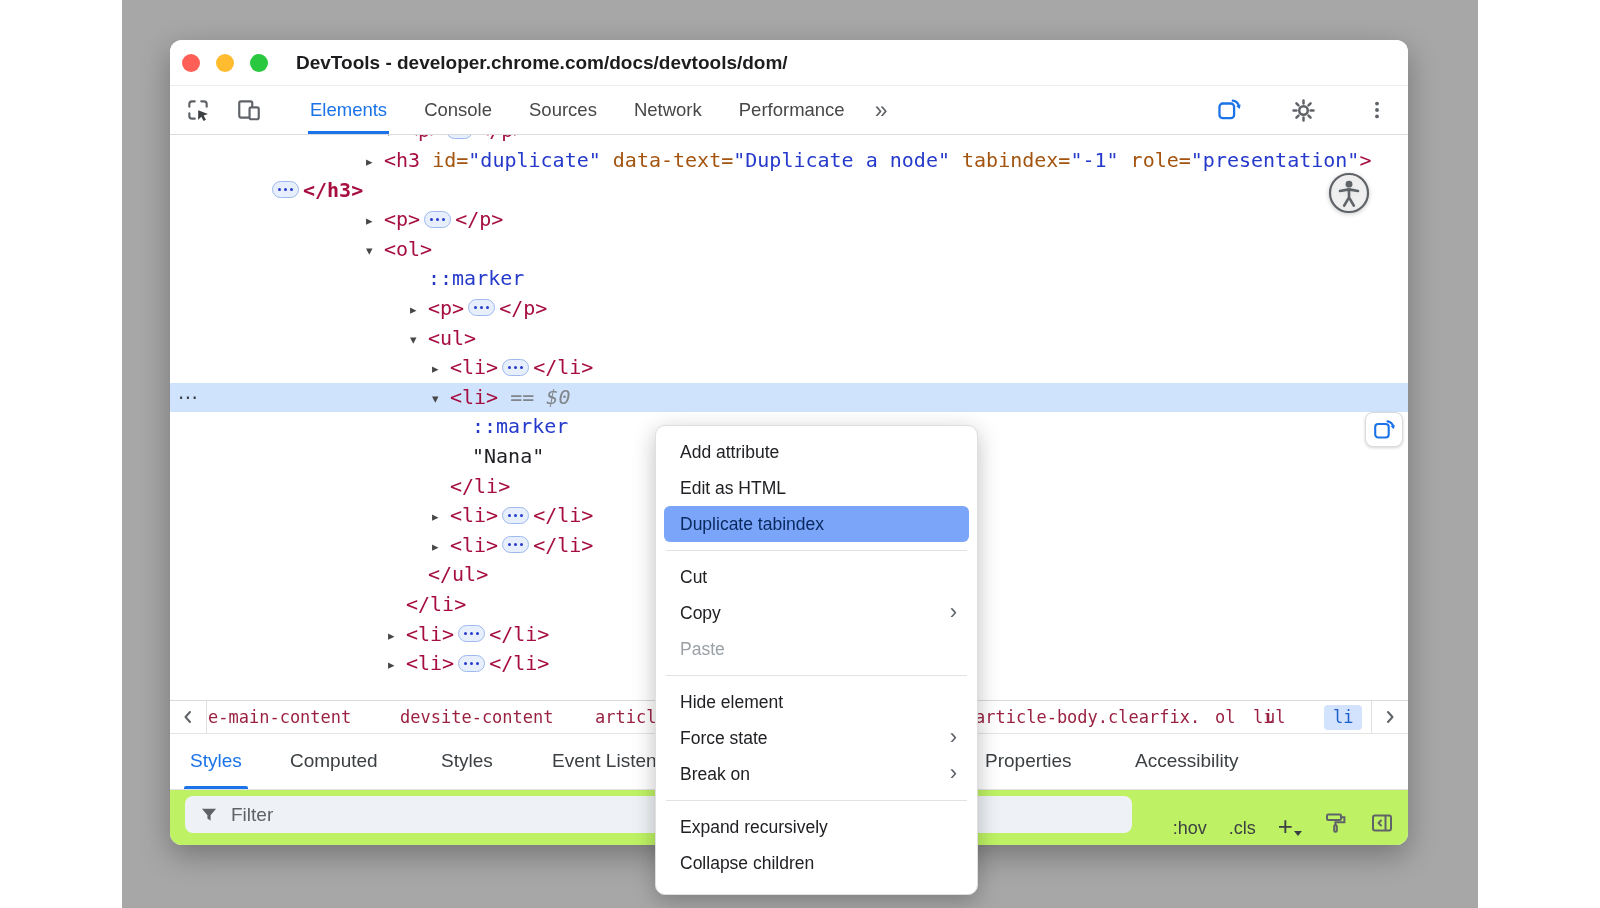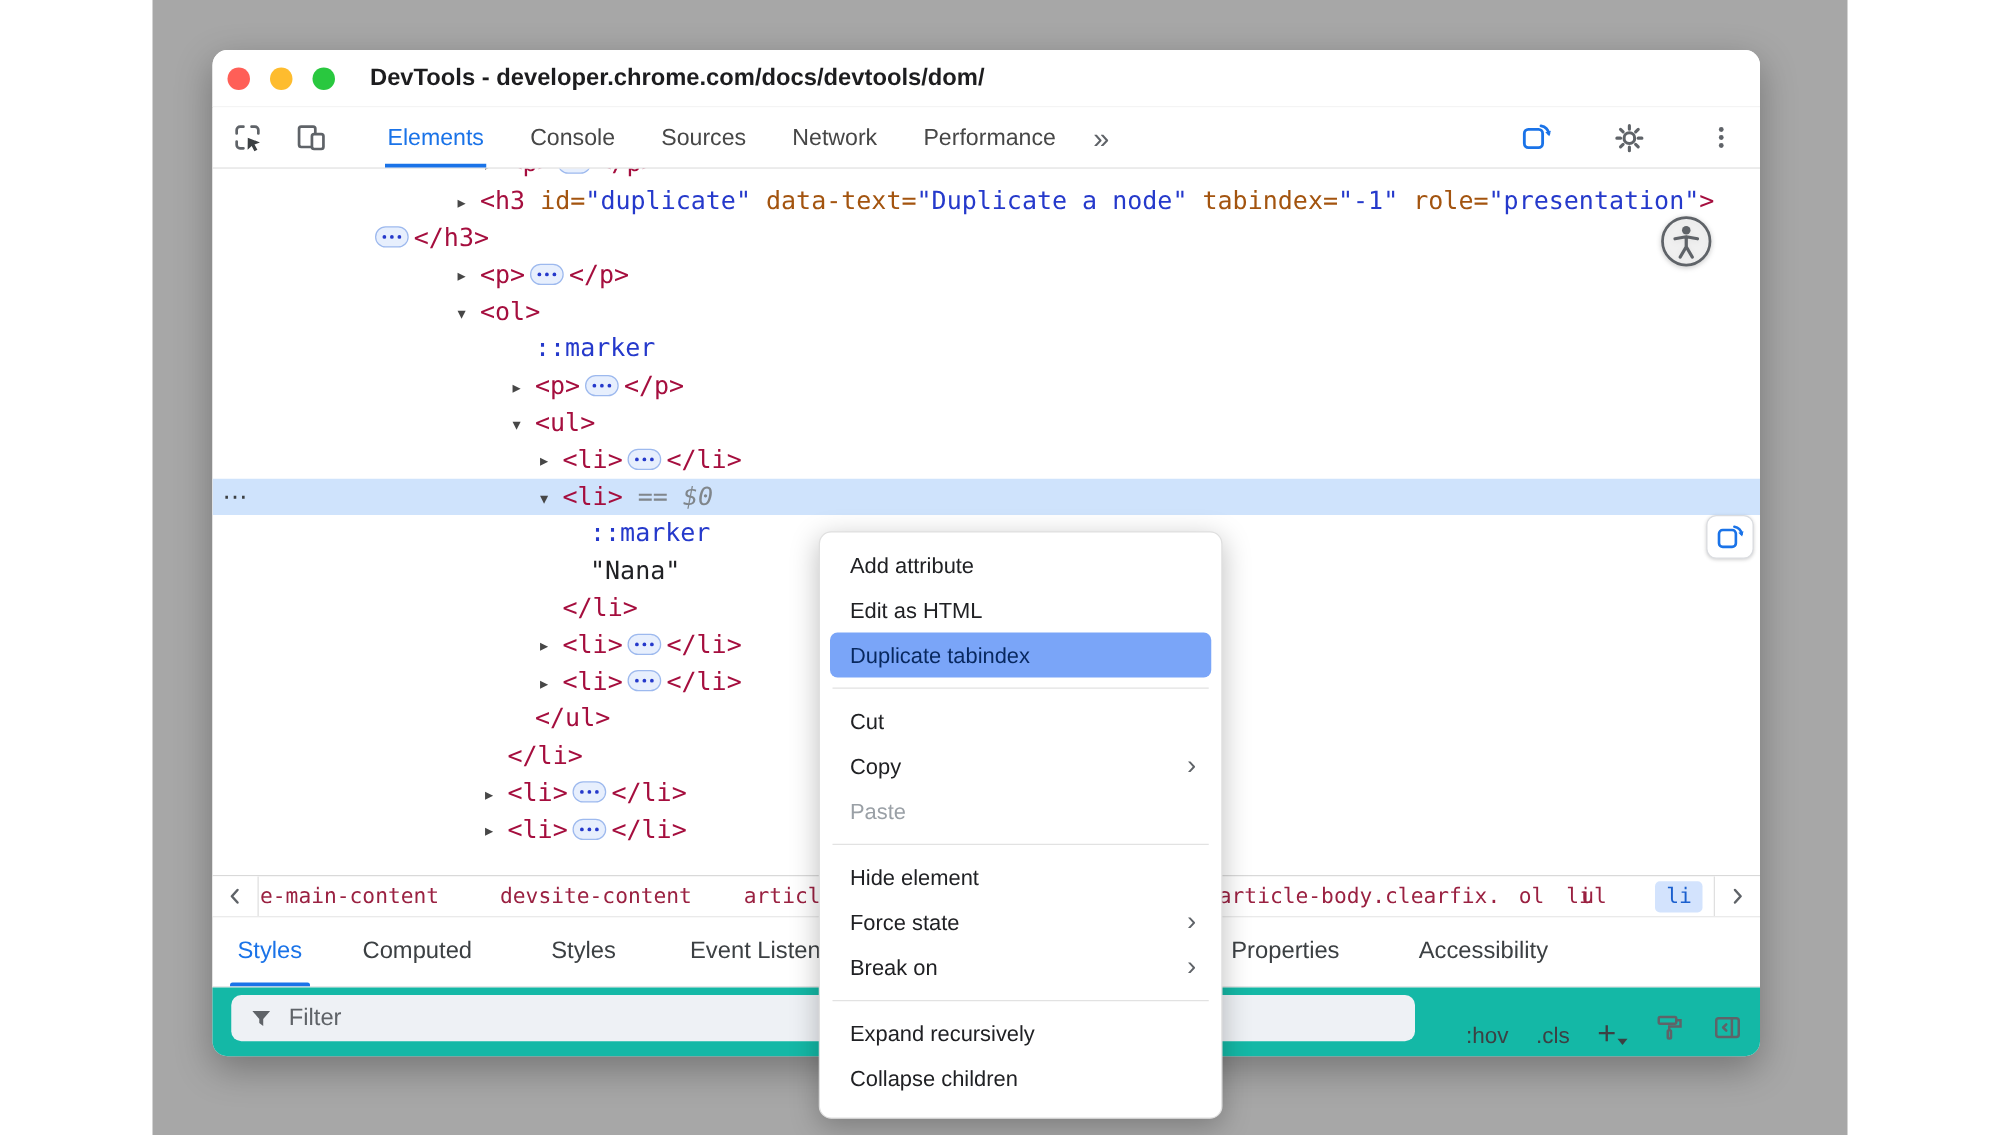--- a/index.html
+++ b/index.html
@@ -61,21 +61,21 @@
   .crumb { position:absolute; top:0; line-height:32px; font-family:"DejaVu Sans Mono", monospace; font-size:17px; color:#9a2141; }
   .crumb.selected { background:#d3e3fd; color:#1a5fce; border-radius:4px; line-height:25px; top:4px; padding:0 9px; }
 
   
   .styles-tabs { position:absolute; top:694px; left:0; right:0; height:56px; background:#fff; border-bottom:1px solid #e0e0e0; z-index:7; }
   .st-tab { position:absolute; top:0; height:100%; line-height:54px; font-size:19px; color:#3c4043; }
   .st-tab.active { color:#1a73e8; }
   .st-tab.active::after { content:""; position:absolute; left:-6px; right:-6px; bottom:0; height:3px; background:#1a73e8; border-radius:2px 2px 0 0; }
 
   
-  .filter-row { position:absolute; top:750px; bottom:0; left:0; right:0; background:#14b8a6; border-radius:0 0 12px 12px; z-index:7; }
+  .filter-row { position:absolute; top:750px; bottom:0; left:0; right:0; background:#bef264; border-radius:0 0 12px 12px; z-index:7; }
   .filter-input { position:absolute; left:15px; top:6px; width:947px; height:37px; background:#eef1f5; border-radius:8px;
                   display:flex; align-items:center; padding-left:14px; gap:12px; }
   .filter-ph { font-size:19px; color:#5f6368; }
   .filter-right { position:absolute; right:14px; top:0; height:49px; display:flex; align-items:flex-end; gap:22px; }
   .toggle-txt { font-size:18px; color:#3c4043; }
   .plus-wrap { display:flex; align-items:flex-end; }
   .plus { font-size:26px; line-height:26px; color:#3c4043; }
   .plus-caret { width:0; height:0; border-left:4px solid transparent; border-right:4px solid transparent;
                 border-top:5px solid #3c4043; margin:0 0 3px 1px; }
 
@@ -148,21 +148,21 @@
               <circle cx="12" cy="19" r="2.1" fill="#5f6368"></circle>
           </svg>
         </div>
       </div>
     </div>
 
     <div class="tree">
       <div class="tree-inner">
           <div class="row" style="padding-left: 218px;"><span class="twisty">▸</span><span class="tok-tag">&lt;p&gt;</span><span class="pill"></span><span class="tok-tag">&lt;/p&gt;</span></div>
           <div class="row" style="padding-left: 196px;"><span class="twisty">▸</span><span class="tok-tag">&lt;h3 </span><span class="tok-attr">id=</span><span class="tok-val">"duplicate"</span><span class="tok-plain"> </span><span class="tok-attr">data-text=</span><span class="tok-val">"Duplicate a node"</span><span class="tok-plain"> </span><span class="tok-attr">tabindex=</span><span class="tok-val">"-1"</span><span class="tok-plain"> </span><span class="tok-attr">role=</span><span class="tok-val">"presentation"</span><span class="tok-tag">&gt;</span></div>
-          <div class="row" style="padding-left: 108px;"><span class="twisty"></span><span class="pill"><i></i><i></i><i></i></span><span class="tok-tag">&lt;/h3&gt;</span></div>
+          <div class="row" style="padding-left: 80px; font-weight: bold;"><span class="twisty"></span><span class="pill"><i></i><i></i><i></i></span><span class="tok-tag">&lt;/h3&gt;</span></div>
           <div class="row" style="padding-left: 196px;"><span class="twisty">▸</span><span class="tok-tag">&lt;p&gt;</span><span class="pill"><i></i><i></i><i></i></span><span class="tok-tag">&lt;/p&gt;</span></div>
           <div class="row" style="padding-left: 196px;"><span class="twisty">▾</span><span class="tok-tag">&lt;ol&gt;</span></div>
           <div class="row" style="padding-left: 240px;"><span class="twisty"></span><span class="tok-marker">::marker</span></div>
           <div class="row" style="padding-left: 240px;"><span class="twisty">▸</span><span class="tok-tag">&lt;p&gt;</span><span class="pill"><i></i><i></i><i></i></span><span class="tok-tag">&lt;/p&gt;</span></div>
           <div class="row" style="padding-left: 240px;"><span class="twisty">▾</span><span class="tok-tag">&lt;ul&gt;</span></div>
           <div class="row" style="padding-left: 262px;"><span class="twisty">▸</span><span class="tok-tag">&lt;li&gt;</span><span class="pill"><i></i><i></i><i></i></span><span class="tok-tag">&lt;/li&gt;</span></div>
           <div class="row selected" style="padding-left: 262px;"><span class="twisty">▾</span><span class="tok-tag">&lt;li&gt;</span><span class="tok-meta"> == $0</span><span class="gutter-dots">⋯</span></div>
           <div class="row" style="padding-left: 284px;"><span class="twisty"></span><span class="tok-marker">::marker</span></div>
           <div class="row" style="padding-left: 284px;"><span class="twisty"></span><span class="tok-str">"Nana"</span></div>
           <div class="row" style="padding-left: 262px;"><span class="twisty"></span><span class="tok-tag">&lt;/li&gt;</span></div>

